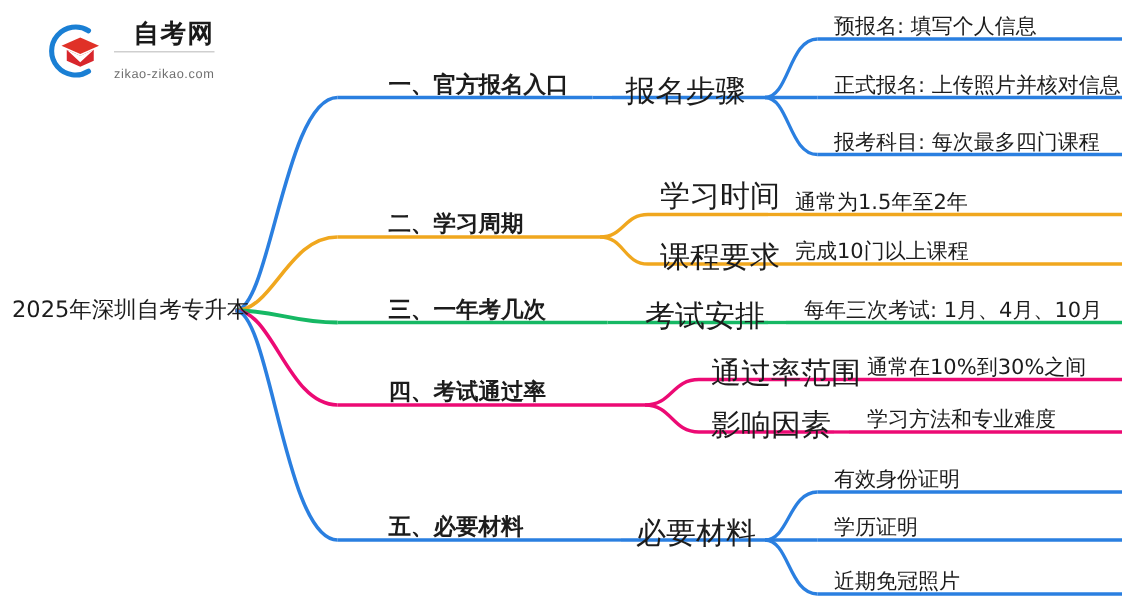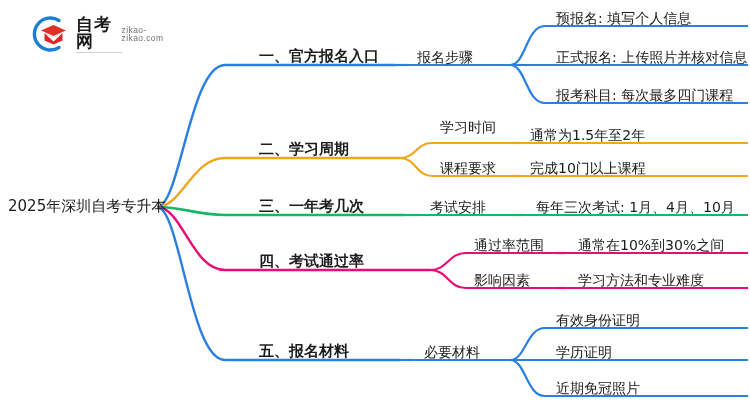--- a/index.html
+++ b/index.html
@@ -32,23 +32,24 @@
   }
   #logo-mark {
     width: 42px;
     height: 42px;
     position: relative;
     flex: 0 0 auto;
   }
   #logo-text-wrap {
     margin-left: 6px;
     display: flex;
-    flex-direction: row;
+    flex-direction: column;
     justify-content: center;
     line-height: 1;
+    text-align: right;
   }
   .logo-cn {
     font-size: 17px;
     font-weight: bold;
     color: #1a1a1a;
     letter-spacing: 1px;
     font-family: "DejaVu Sans", "Liberation Sans", sans-serif;
     padding-bottom: 2px;
     border-bottom: 1px solid #cfcfcf;
   }
@@ -80,21 +81,21 @@
   }
   .root-label {
     font-size: 15px;
     letter-spacing: 0px;
   }
   .branch-label {
     font-size: 15px;
     font-weight: bold;
   }
   .sub-label {
-    font-size: 14px;
+    font-size: 20px;
   }
   .leaf-label {
     font-size: 14px;
   }
 </style>
 </head>
 <body>
 
 <div id="mindmap-root">
 
@@ -192,19 +193,19 @@
   <div class="node-label branch-label" style="left:259px; top:199px;">三、一年考几次</div>
   <div class="node-label sub-label" style="left:430px; top:200px;">考试安排</div>
   <div class="node-label leaf-label" style="left:536px; top:200px;">每年三次考试: 1月、4月、10月</div>
 
   <div class="node-label branch-label" style="left:259px; top:254px;">四、考试通过率</div>
   <div class="node-label sub-label" style="left:474px; top:238px;">通过率范围</div>
   <div class="node-label leaf-label" style="left:578px; top:238px;">通常在10%到30%之间</div>
   <div class="node-label sub-label" style="left:474px; top:273px;">影响因素</div>
   <div class="node-label leaf-label" style="left:578px; top:273px;">学习方法和专业难度</div>
 
-  <div class="node-label branch-label" style="left:259px; top:344px;">五、报名材料</div>
+  <div class="node-label branch-label" style="left:259px; top:344px;">五、必要材料</div>
   <div class="node-label sub-label" style="left:424px; top:345px;">必要材料</div>
   <div class="node-label leaf-label" style="left:556px; top:313px;">有效身份证明</div>
   <div class="node-label leaf-label" style="left:556px; top:345px;text-align:center;">学历证明</div>
   <div class="node-label leaf-label" style="left:556px; top:381px;">近期免冠照片</div>
 
 </div>
 
 </body></html>

